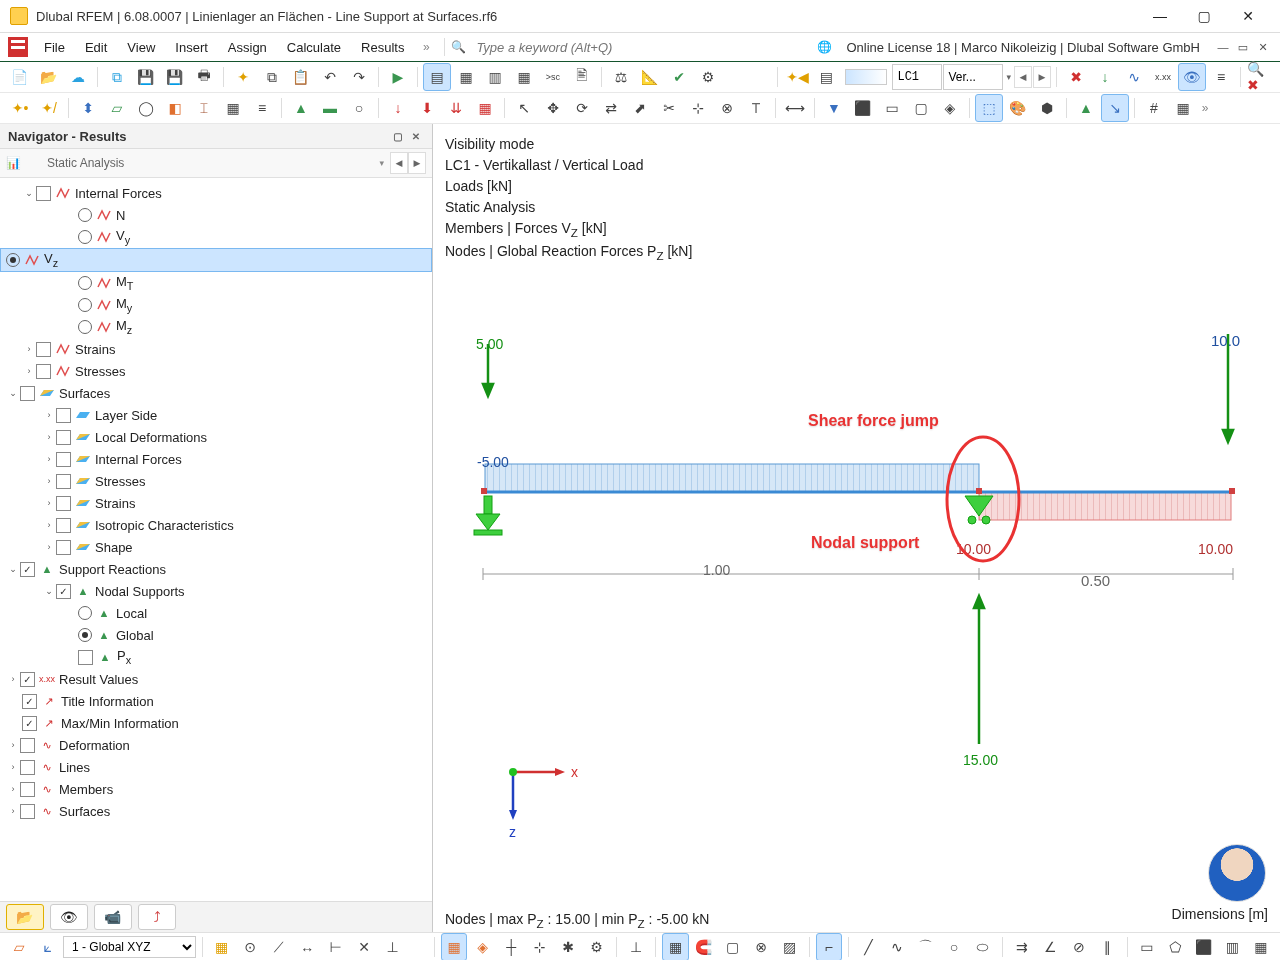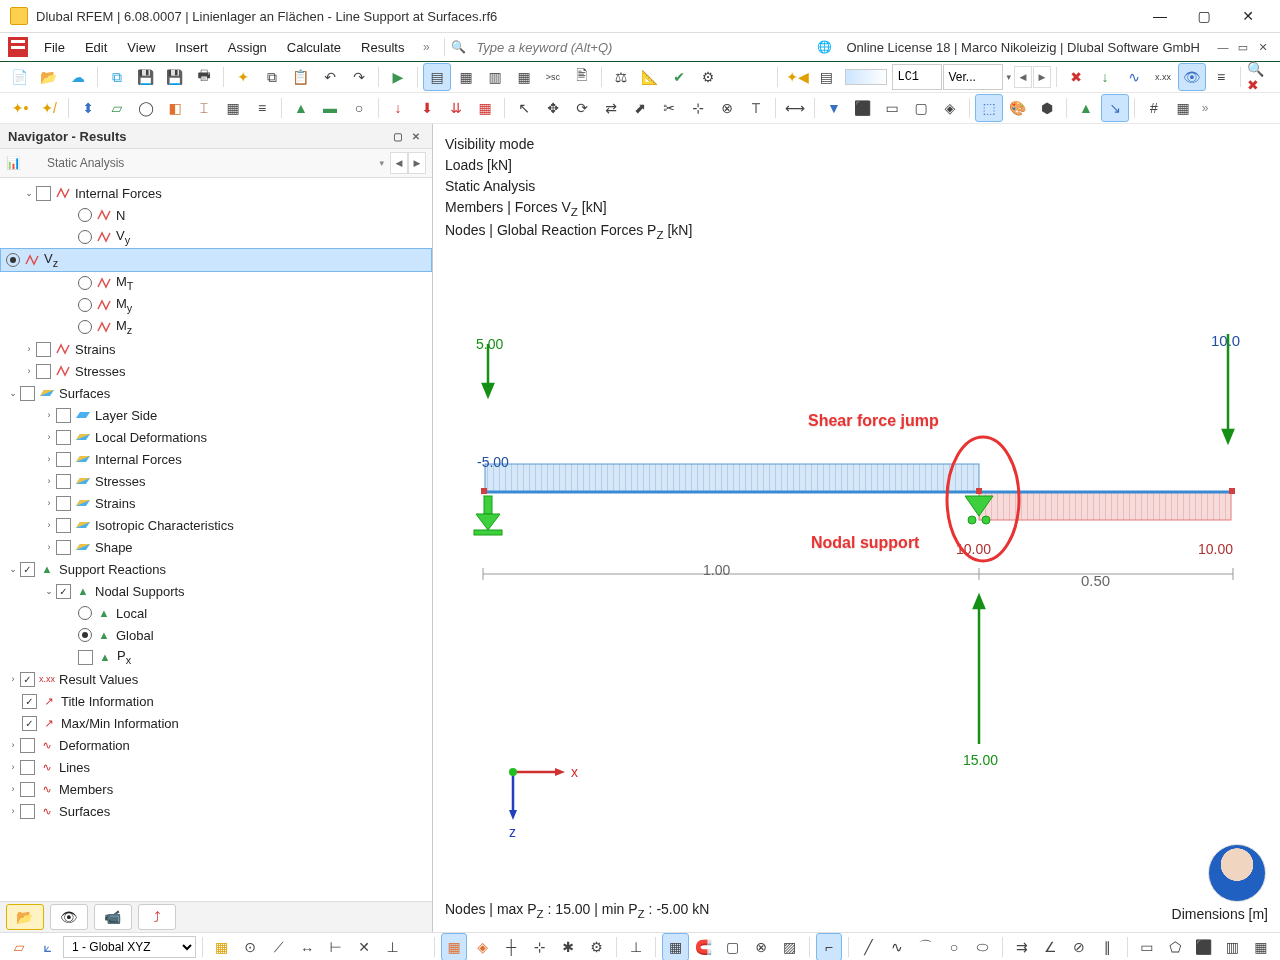--- a/index.html
+++ b/index.html
@@ -472,20 +472,21 @@
       <div class="lefttab active">📂</div>
       <div class="lefttab">👁</div>
       <div class="lefttab">📹</div>
       <div class="lefttab" style="color:#d04040">⤴</div>
     </div>
   </div>
 
   <div class="viewport">
     <div class="viewtext" style="left:12px;top:10px;line-height:1.5">
       <div>Visibility mode</div>
+      <div>LC1 - Vertikallast / Vertical Load</div>
       <div>Loads [kN]</div>
       <div>Static Analysis</div>
       <div>Members | Forces V<sub>Z</sub> [kN]</div>
       <div>Nodes | Global Reaction Forces P<sub>Z</sub> [kN]</div>
     </div>
 
     <svg style="position:absolute;left:30px;top:200px" width="800" height="460">
 
       <defs>
         <pattern id="hatchBlue" width="6" height="6" patternUnits="userSpaceOnUse">
@@ -557,21 +558,21 @@
     <svg style="position:absolute;left:70px;top:636px" width="80" height="70">
       <line x1="10" y1="12" x2="55" y2="12" stroke="#d03030" stroke-width="2.5"></line>
         <polygon points="62,12 52,8 52,16" fill="#d03030"></polygon>
       <line x1="10" y1="12" x2="10" y2="52" stroke="#2040c0" stroke-width="2.5"></line>
         <polygon points="10,60 6,50 14,50" fill="#2040c0"></polygon>
       <circle cx="10" cy="12" r="4" fill="#20c020"></circle>
     </svg>
     <div class="viewtext" style="left:138px;top:640px;color:#d03030">x</div>
     <div class="viewtext" style="left:76px;top:700px;color:#2040c0">z</div>
 
-    <div class="viewtext" style="left:12px;bottom:12px">Nodes | max P<sub>Z</sub> : 15.00 | min P<sub>Z</sub> : -5.00 kN</div>
+    <div class="viewtext" style="left:12px;bottom:2px">Nodes | max P<sub>Z</sub> : 15.00 | min P<sub>Z</sub> : -5.00 kN</div>
     <div class="viewtext" style="right:12px;bottom:10px">Dimensions [m]</div>
 
     <div style="position:absolute;right:14px;bottom:30px;width:56px;height:56px;border-radius:50%;background:radial-gradient(circle at 50% 35%,#f0d6c0 35%,#2060c0 36%);border:1px solid #ddd"></div>
   </div>
 </div>
 
 <div class="bottombar">
   <div class="tbtn" style="color:#e07030">▱</div>
   <div class="tbtn" style="color:#3a70c0">⟀</div>
   <select class="tcombo" style="width:140px"><option>1 - Global XYZ</option></select>

